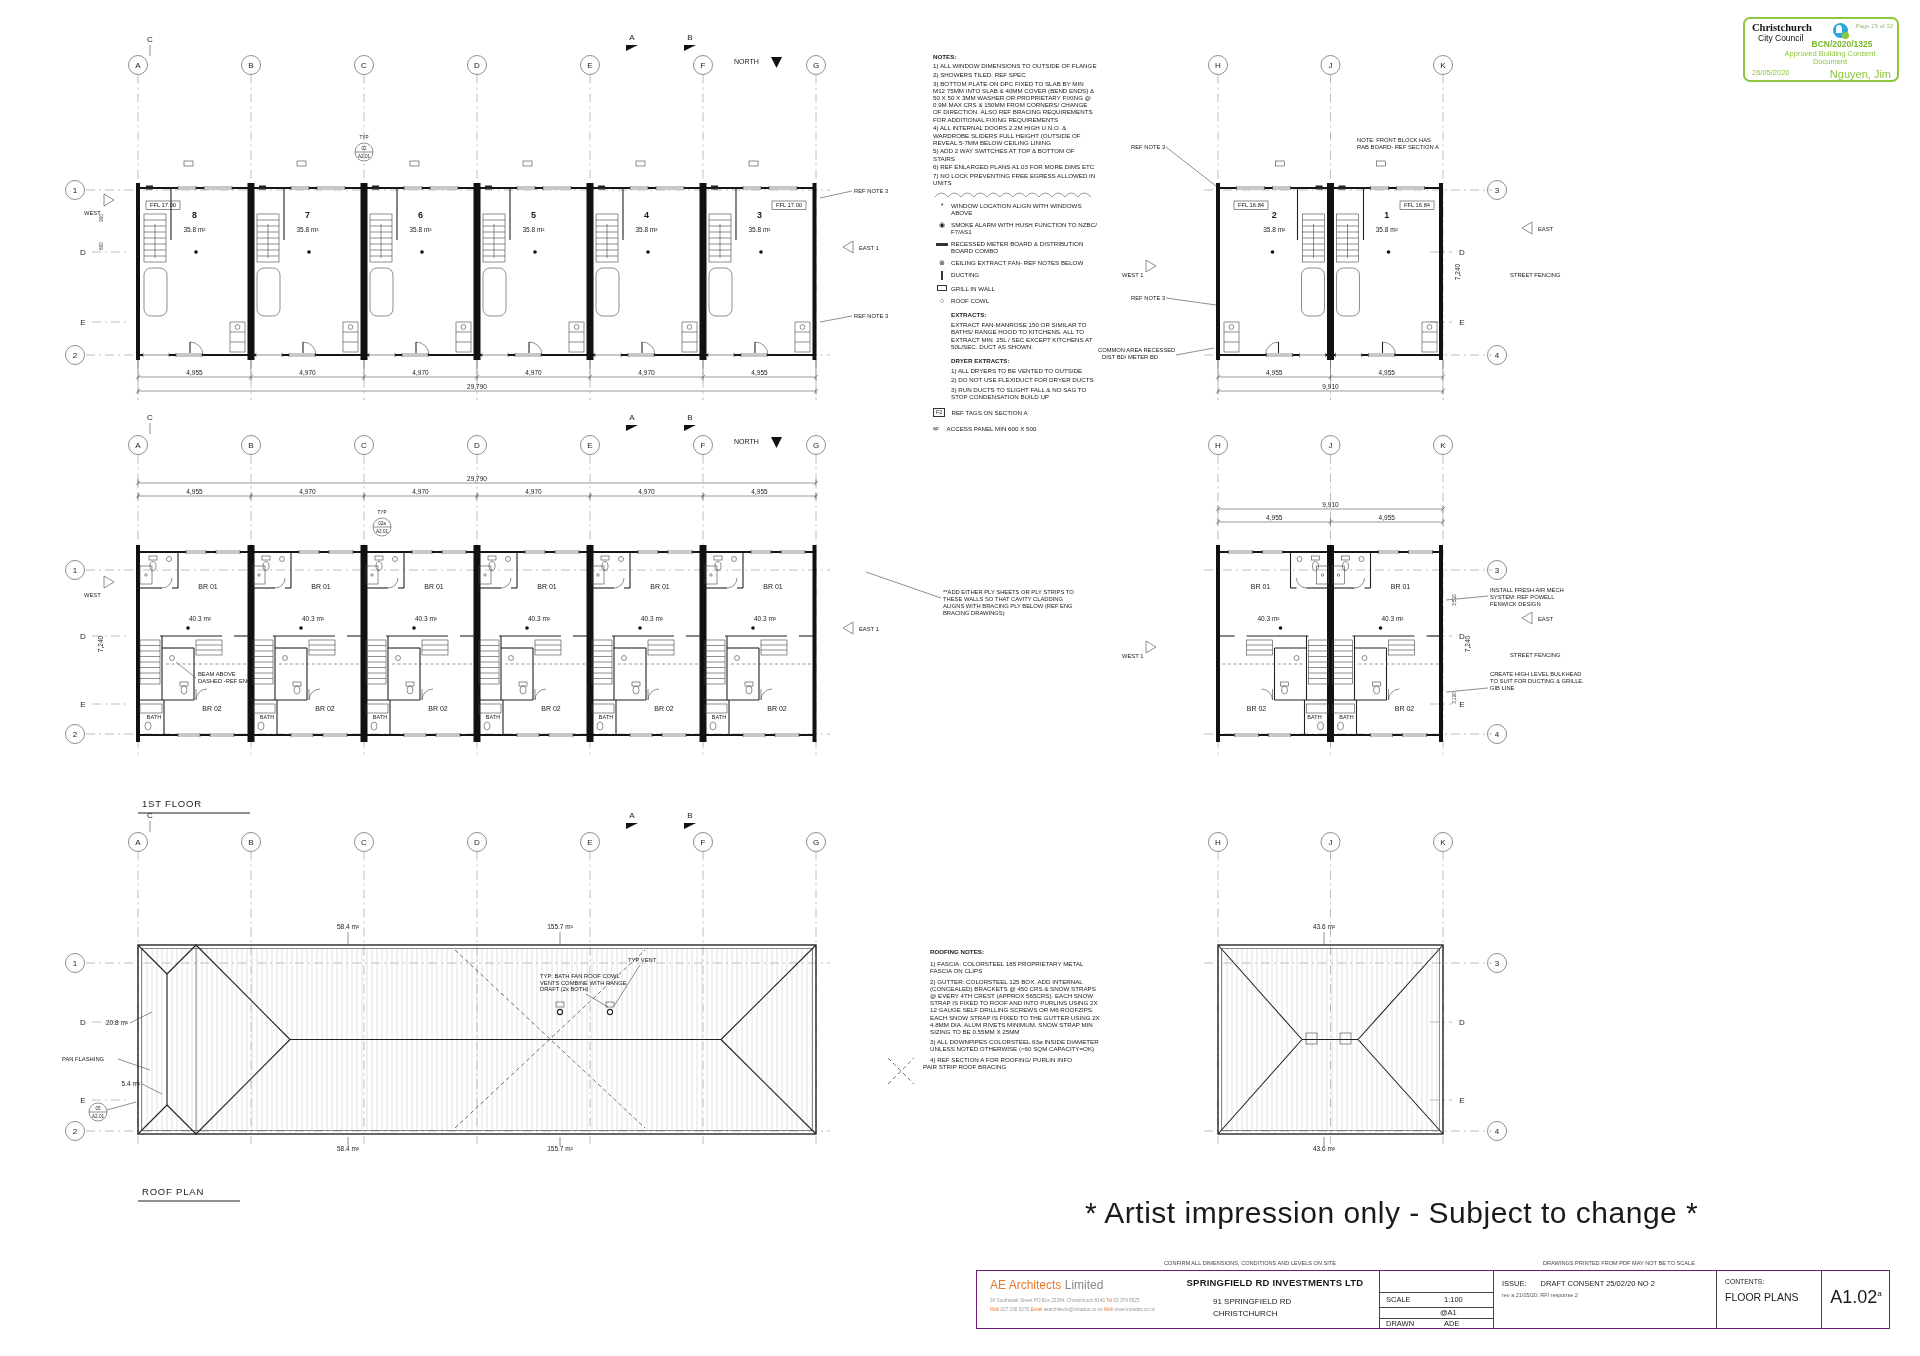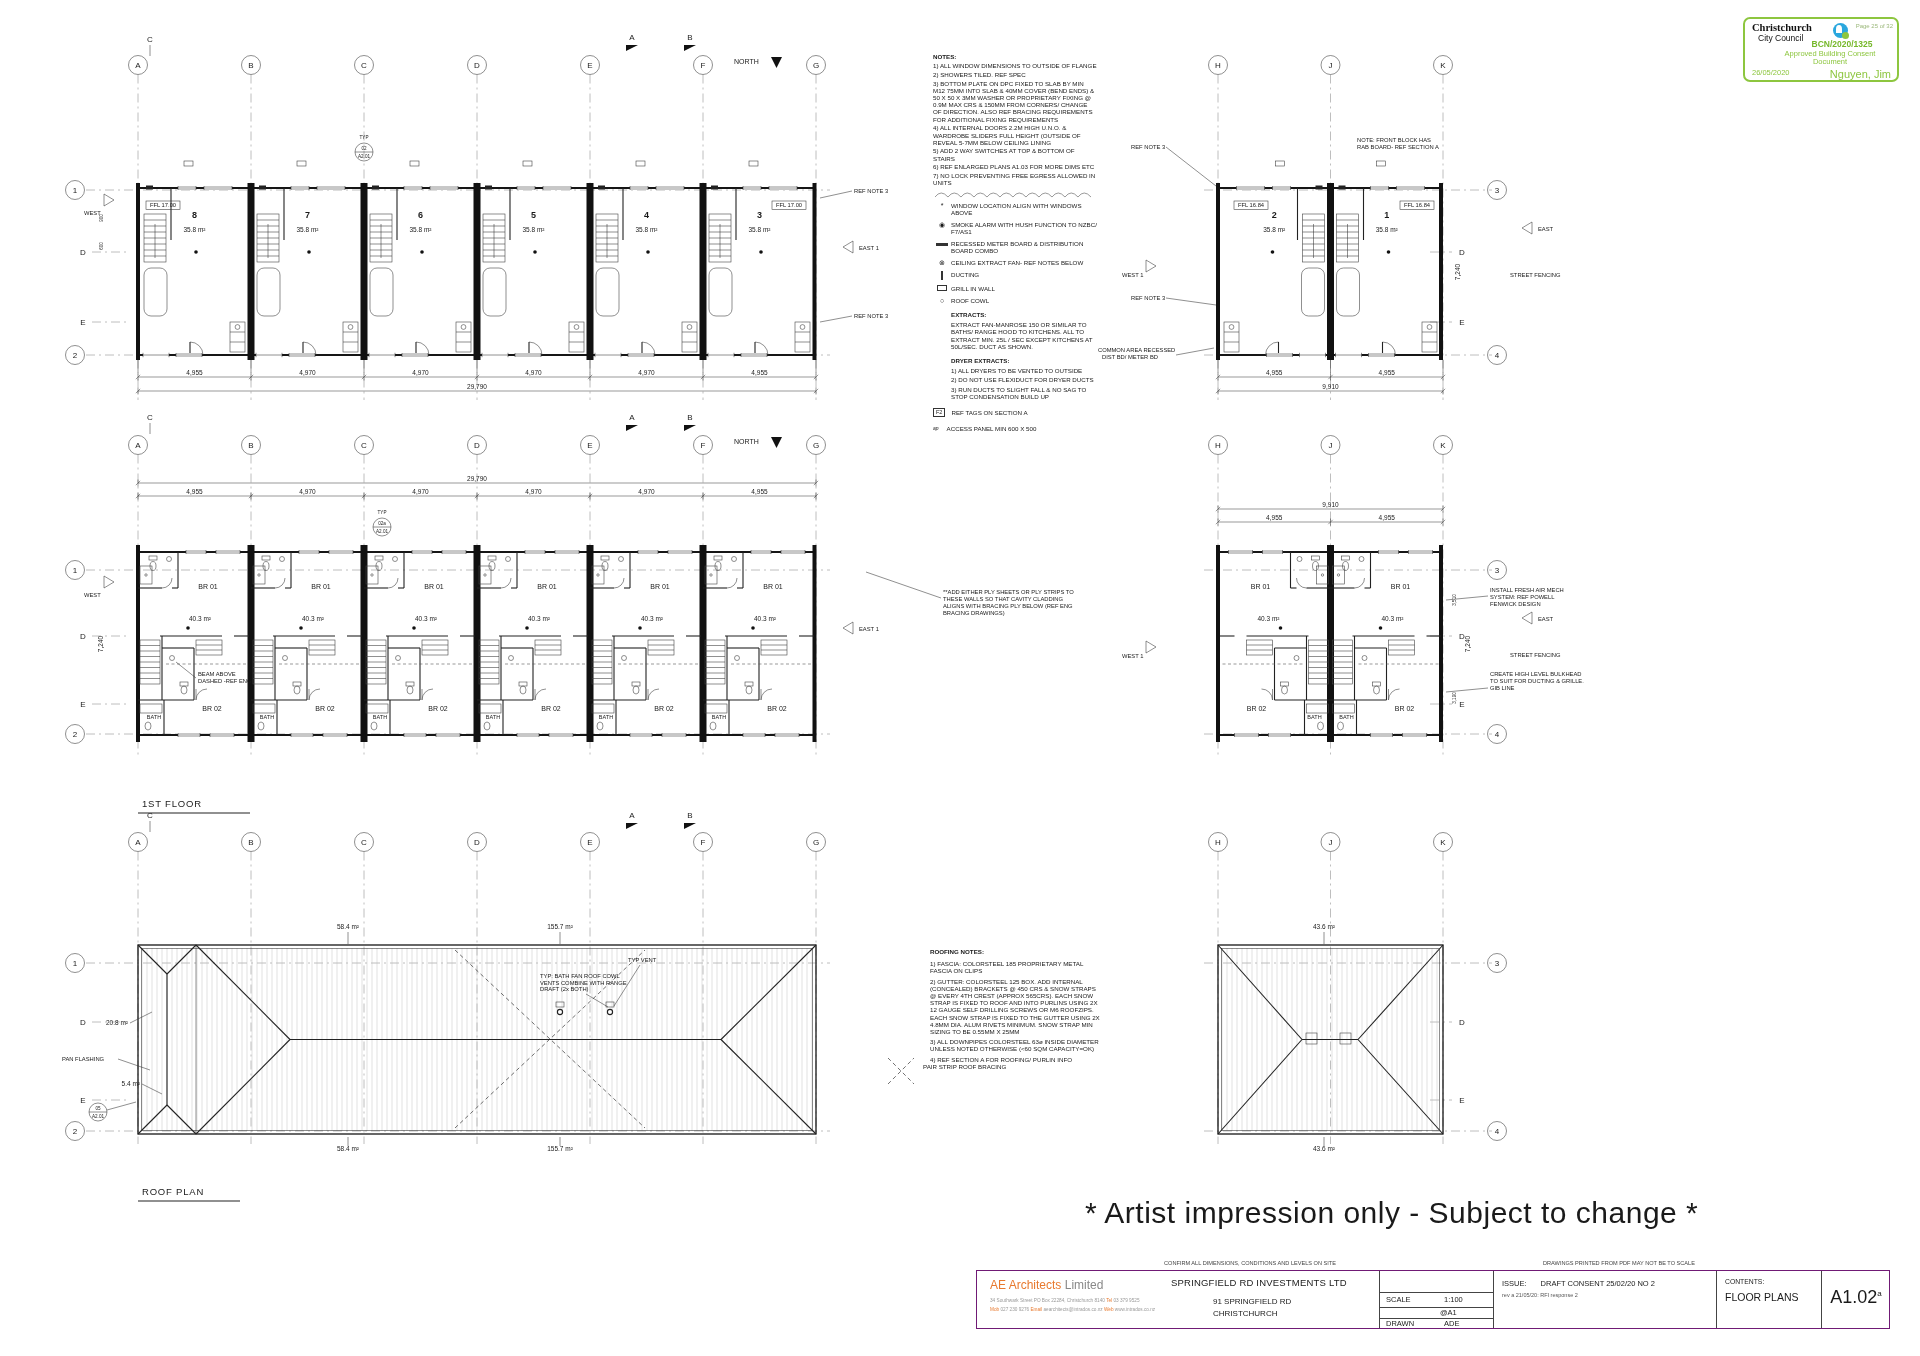--- a/index.html
+++ b/index.html
@@ -47,21 +47,21 @@
   .pdf-note{left:1543px;top:1260px;font-size:5.6px;color:#444;}
   .tblock{left:976px;top:1270px;width:912px;height:57px;border:1px solid #701a75;background:#fff;}
   .cell{position:absolute;top:0;height:100%;}
   .cl{border-left:1px solid #444;}
   .c1{left:0;width:194px;} .c2{left:194px;width:208px;} .c3{left:402px;width:114px;}
   .c4{left:516px;width:223px;} .c5{left:739px;width:105px;} .c6{left:844px;width:68px;}
   .firm{position:absolute;left:13px;top:7px;font-size:12px;}
   .firm .o{color:#e8792e;} .firm .g{color:#888;}
   .addr{position:absolute;left:13px;font-size:4.7px;color:#9a9a9a;white-space:nowrap;}
   .addr .o{color:#e8792e;}
-  .client{position:absolute;left:0;top:6px;width:100%;font-size:9.5px;font-weight:normal;letter-spacing:.2px;}
+  .client{position:absolute;left:0;top:6px;width:100%;text-align:center;font-size:9.5px;font-weight:bold;letter-spacing:.2px;}
   .proj{position:absolute;left:42px;font-size:8px;}
   .rowline{position:absolute;left:0;width:100%;border-top:1px solid #444;}
   .srow{position:absolute;font-size:7.5px;}
   .issue{position:absolute;left:8px;top:8px;font-size:7.5px;}
   .issue .val{margin-left:14px;}
   .rev{position:absolute;left:8px;top:21px;font-size:5.5px;color:#555;}
   .contents-l{position:absolute;left:8px;top:7px;font-size:6.8px;}
   .contents-v{position:absolute;left:8px;top:20px;font-size:10.5px;}
   .shno{position:absolute;left:0;top:16px;width:100%;text-align:center;font-size:18px;}
   .shno sup{font-size:8px;}

